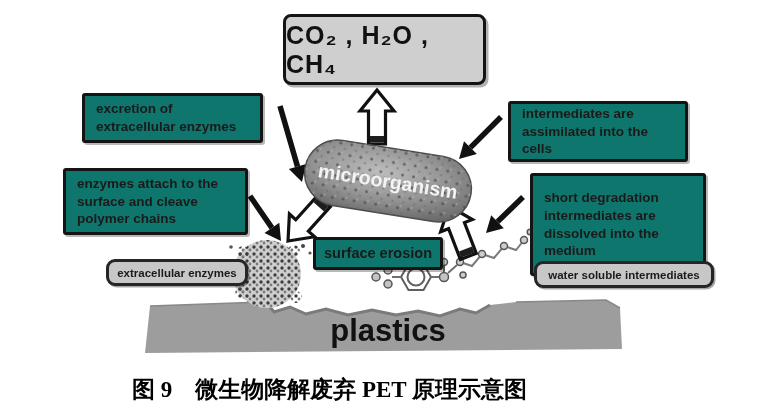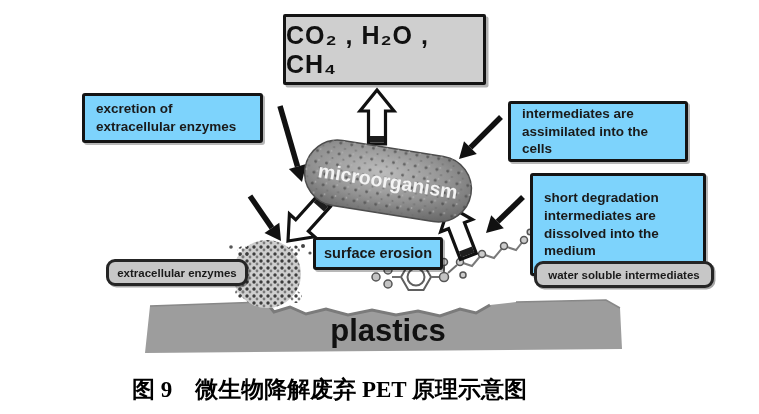--- a/index.html
+++ b/index.html
@@ -2,21 +2,21 @@
 <html><head>
 <meta charset="utf-8">
 <style>
   html,body{margin:0;padding:0;background:#ffffff;}
   #stage{
     position:relative;width:759px;height:414px;background:#ffffff;
     font-family:"Liberation Sans", sans-serif;overflow:hidden;
   }
   #gfx{position:absolute;left:0;top:0;z-index:1;}
   .callout{
-    position:absolute;z-index:2;background:#7dd3fc;border:3px solid #141414;
+    position:absolute;z-index:2;background:#0f766e;border:3px solid #141414;
     border-radius:3px;box-shadow:2px 2px 0 rgba(0,0,0,.28);
     font-weight:700;font-size:13.5px;line-height:1.32;color:#1a1a1a;
     display:flex;align-items:center;padding:4px 8px 4px 11px;
     white-space:pre-line;box-sizing:border-box;
   }
   .topbox{
     position:absolute;z-index:2;background:#cfcfcf;border:3px solid #141414;
     border-radius:2px;box-shadow:2.5px 2.5px 0 rgba(0,0,0,.3);
     display:flex;flex-direction:column;align-items:center;justify-content:center;
     box-sizing:border-box;color:#111;
@@ -127,26 +127,29 @@
     <use href="#hollowArrow" transform="translate(288,241) rotate(222)"></use>
     <use href="#hollowArrow" transform="translate(449,206) rotate(-21)"></use>
 
     <g transform="translate(388,181) rotate(9)">
       <rect x="-84" y="-33" width="168" height="66" rx="33" fill="url(#orgGrad)" stroke="#4c4c4c" stroke-width="1.5"></rect>
       <rect x="-84" y="-33" width="168" height="66" rx="33" fill="url(#speck)" opacity="0.75"></rect>
       <text x="0" y="7" text-anchor="middle" font-family="Liberation Sans, sans-serif" font-size="19.5" font-weight="bold" fill="#f4f4f4">microorganism</text>
     </g>
   </svg>
 
-  <div class="topbox" style="left:283px;top:14px;width:203px;height:71px;">
+  <div class="topbox" style="left:283px;top:14px;width:203px;height:71px;border-radius:8px;">
     <div class="formula">CO₂ , H₂O , CH₄</div>
   </div>
 
   <div class="callout" style="left:82px;top:93px;width:181px;height:50px;">excretion of
 extracellular enzymes</div>
+  <div class="callout" style="left:63px;top:168px;width:185px;height:67px;">enzymes attach to the
+surface and cleave
+polymer chains</div>
 
   <div class="callout centered" style="left:313px;top:237px;width:130px;height:33px;font-size:14.5px;">surface erosion</div>
 
   <div class="callout" style="left:508px;top:101px;width:180px;height:61px;">intermediates are
 assimilated into the
 cells</div>
   <div class="callout" style="left:530px;top:173px;width:176px;height:103px;border-width:3.5px;">short degradation
 intermediates are
 dissolved into the
 medium</div>

